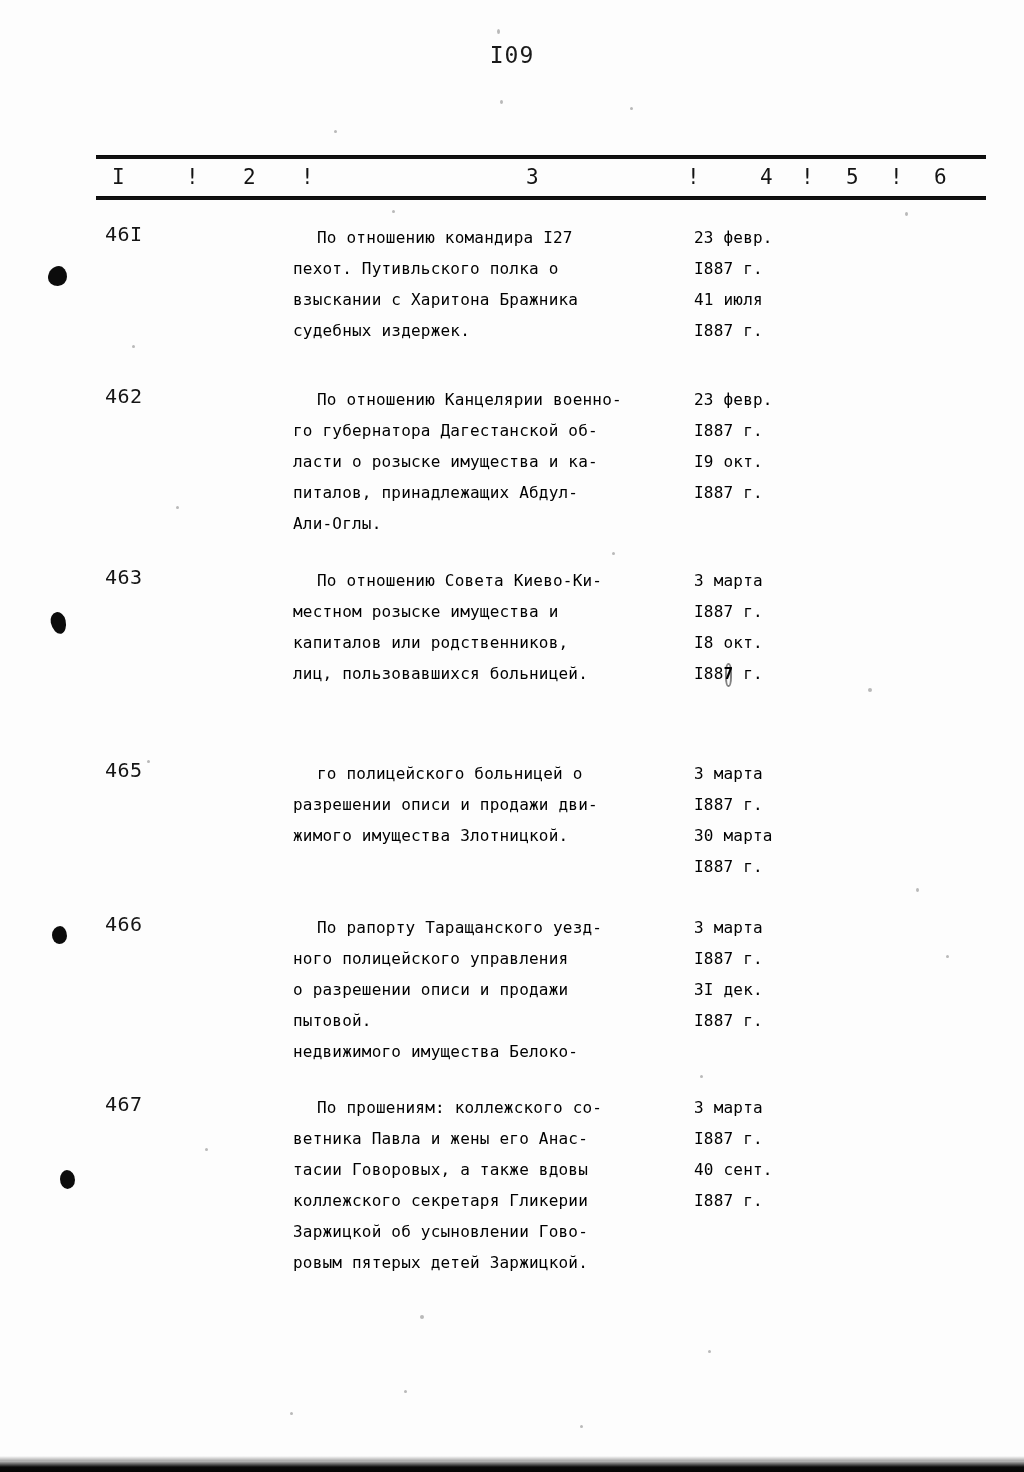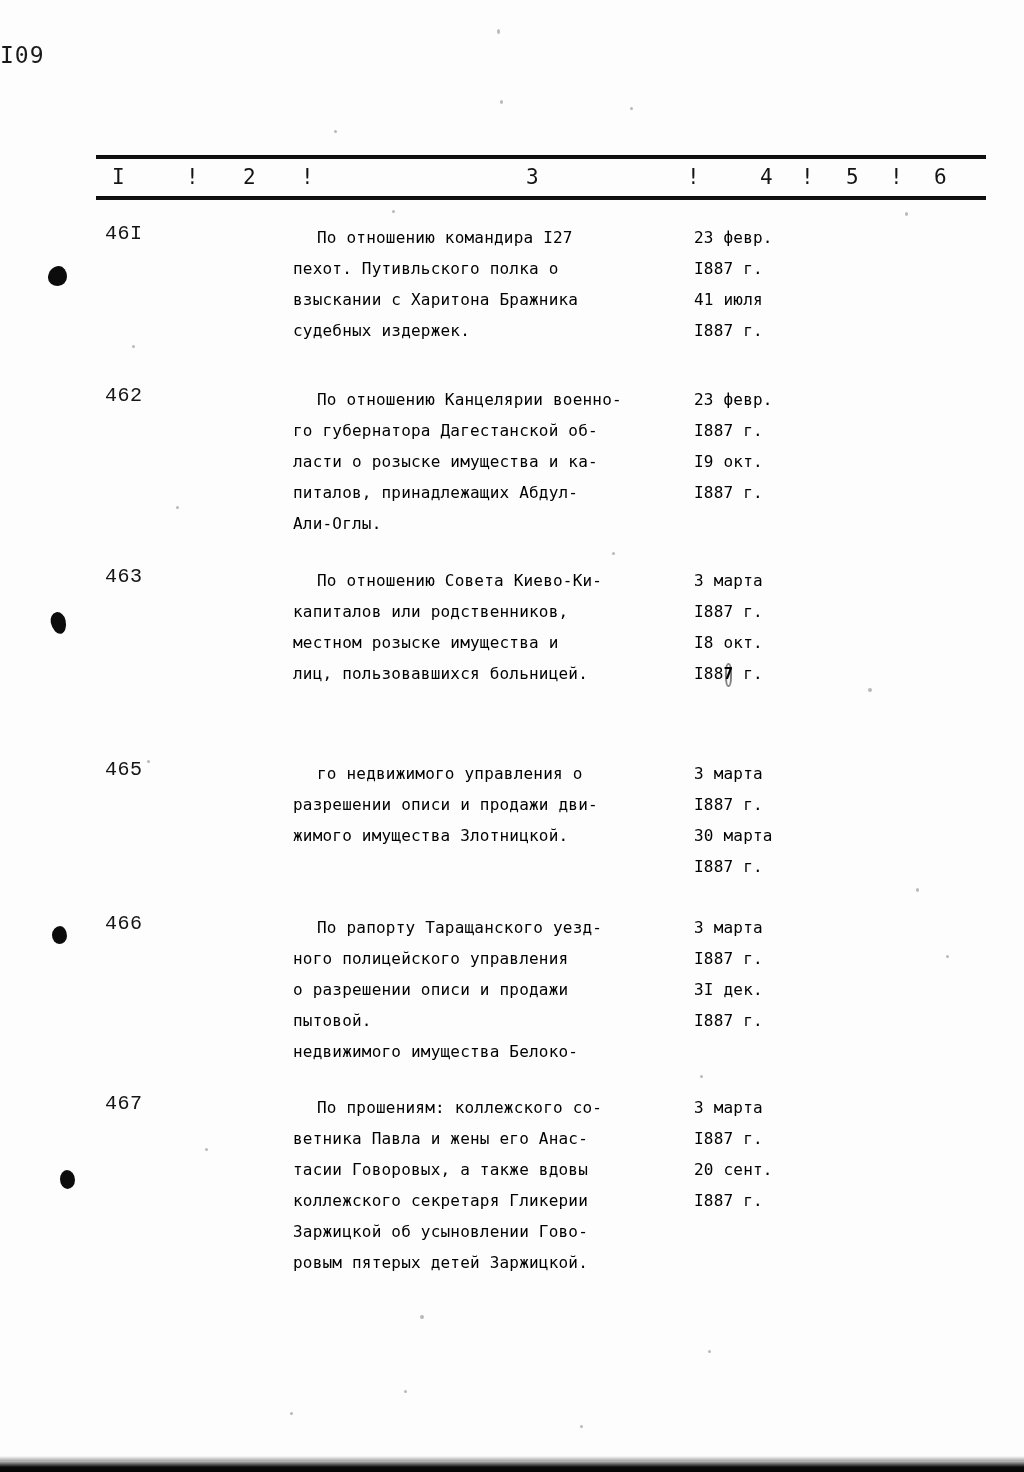--- a/index.html
+++ b/index.html
@@ -20,21 +20,21 @@
     color: #121212;
     -webkit-font-smoothing: none;
   }
 
   
   .folio {
     position: absolute;
     top: 42px;
     left: 0;
     width: 1024px;
-    text-align: left;
+    text-align: center;
     font-size: 23px;
     letter-spacing: 1px;
     color: #1a1a1a;
   }
 
   
   .rule {
     position: absolute;
     left: 96px;
     width: 890px;
@@ -69,21 +69,20 @@
     width: 1024px;
   }
 
   .entry-num {
     position: absolute;
     left: 105px;
     top: 0;
     font-size: 20px;
     letter-spacing: 0.5px;
     color: #151515;
-    font-family: Liberation Mono, monospace;
   }
 
   .entry-body {
     position: absolute;
     left: 293px;
     top: 0;
     width: 420px;
   }
 
   .entry-dates {
@@ -204,36 +203,36 @@
       <div class="tline">I887 г.</div>
       <div class="tline">I9 окт.</div>
       <div class="tline">I887 г.</div>
     </div>
   </div>
 
   <div class="entry" style="top:565px;">
     <div class="entry-num">463</div>
     <div class="entry-body">
       <div class="tline">По отношению Совета Киево-Ки-</div>
+      <div class="tline">местном розыске имущества и</div>
       <div class="tline">капиталов или родственников,</div>
-      <div class="tline">местном розыске имущества и</div>
       <div class="tline">лиц, пользовавшихся больницей.</div>
     </div>
     <div class="entry-dates">
       <div class="tline">3 марта</div>
       <div class="tline">I887 г.</div>
       <div class="tline">I8 окт.</div>
       <div class="tline"><span>I88</span><span class="overstrike">7</span><span> г.</span></div>
     </div>
   </div>
 
   <div class="entry" style="top:758px;">
     <div class="entry-num">465</div>
     <div class="entry-body">
-      <div class="tline">го недвижимого управления о</div>
+      <div class="tline">го полицейского больницей о</div>
       <div class="tline">разрешении описи и продажи дви-</div>
       <div class="tline">жимого имущества Злотницкой.</div>
     </div>
     <div class="entry-dates">
       <div class="tline">3 марта</div>
       <div class="tline">I887 г.</div>
       <div class="tline">30 марта</div>
       <div class="tline">I887 г.</div>
     </div>
   </div>
@@ -261,21 +260,21 @@
       <div class="tline">По прошениям: коллежского со-</div>
       <div class="tline">ветника Павла и жены его Анас-</div>
       <div class="tline">тасии Говоровых, а также вдовы</div>
       <div class="tline">коллежского секретаря Гликерии</div>
       <div class="tline">Заржицкой об усыновлении Гово-</div>
       <div class="tline">ровым пятерых детей Заржицкой.</div>
     </div>
     <div class="entry-dates">
       <div class="tline">3 марта</div>
       <div class="tline">I887 г.</div>
-      <div class="tline">20 сент.</div>
+      <div class="tline">40 сент.</div>
       <div class="tline">I887 г.</div>
     </div>
   </div>
 
   <div class="blot" style="left:48px; top:266px; width:19px; height:20px; border-radius:58% 42% 48% 52% / 60% 54% 46% 40%;"></div>
   <div class="blot" style="left:51px; top:612px; width:15px; height:22px; border-radius:50% 50% 46% 54% / 42% 44% 56% 58%; transform:rotate(-12deg);"></div>
   <div class="blot" style="left:52px; top:926px; width:15px; height:18px; border-radius:54% 46% 52% 48% / 50% 56% 44% 50%;"></div>
   <div class="blot" style="left:60px; top:1170px; width:15px; height:19px; border-radius:46% 54% 50% 50% / 48% 52% 48% 52%;"></div>
 
   <div class="speck" style="left:497px; top:29px;  width:3px; height:5px;"></div>

